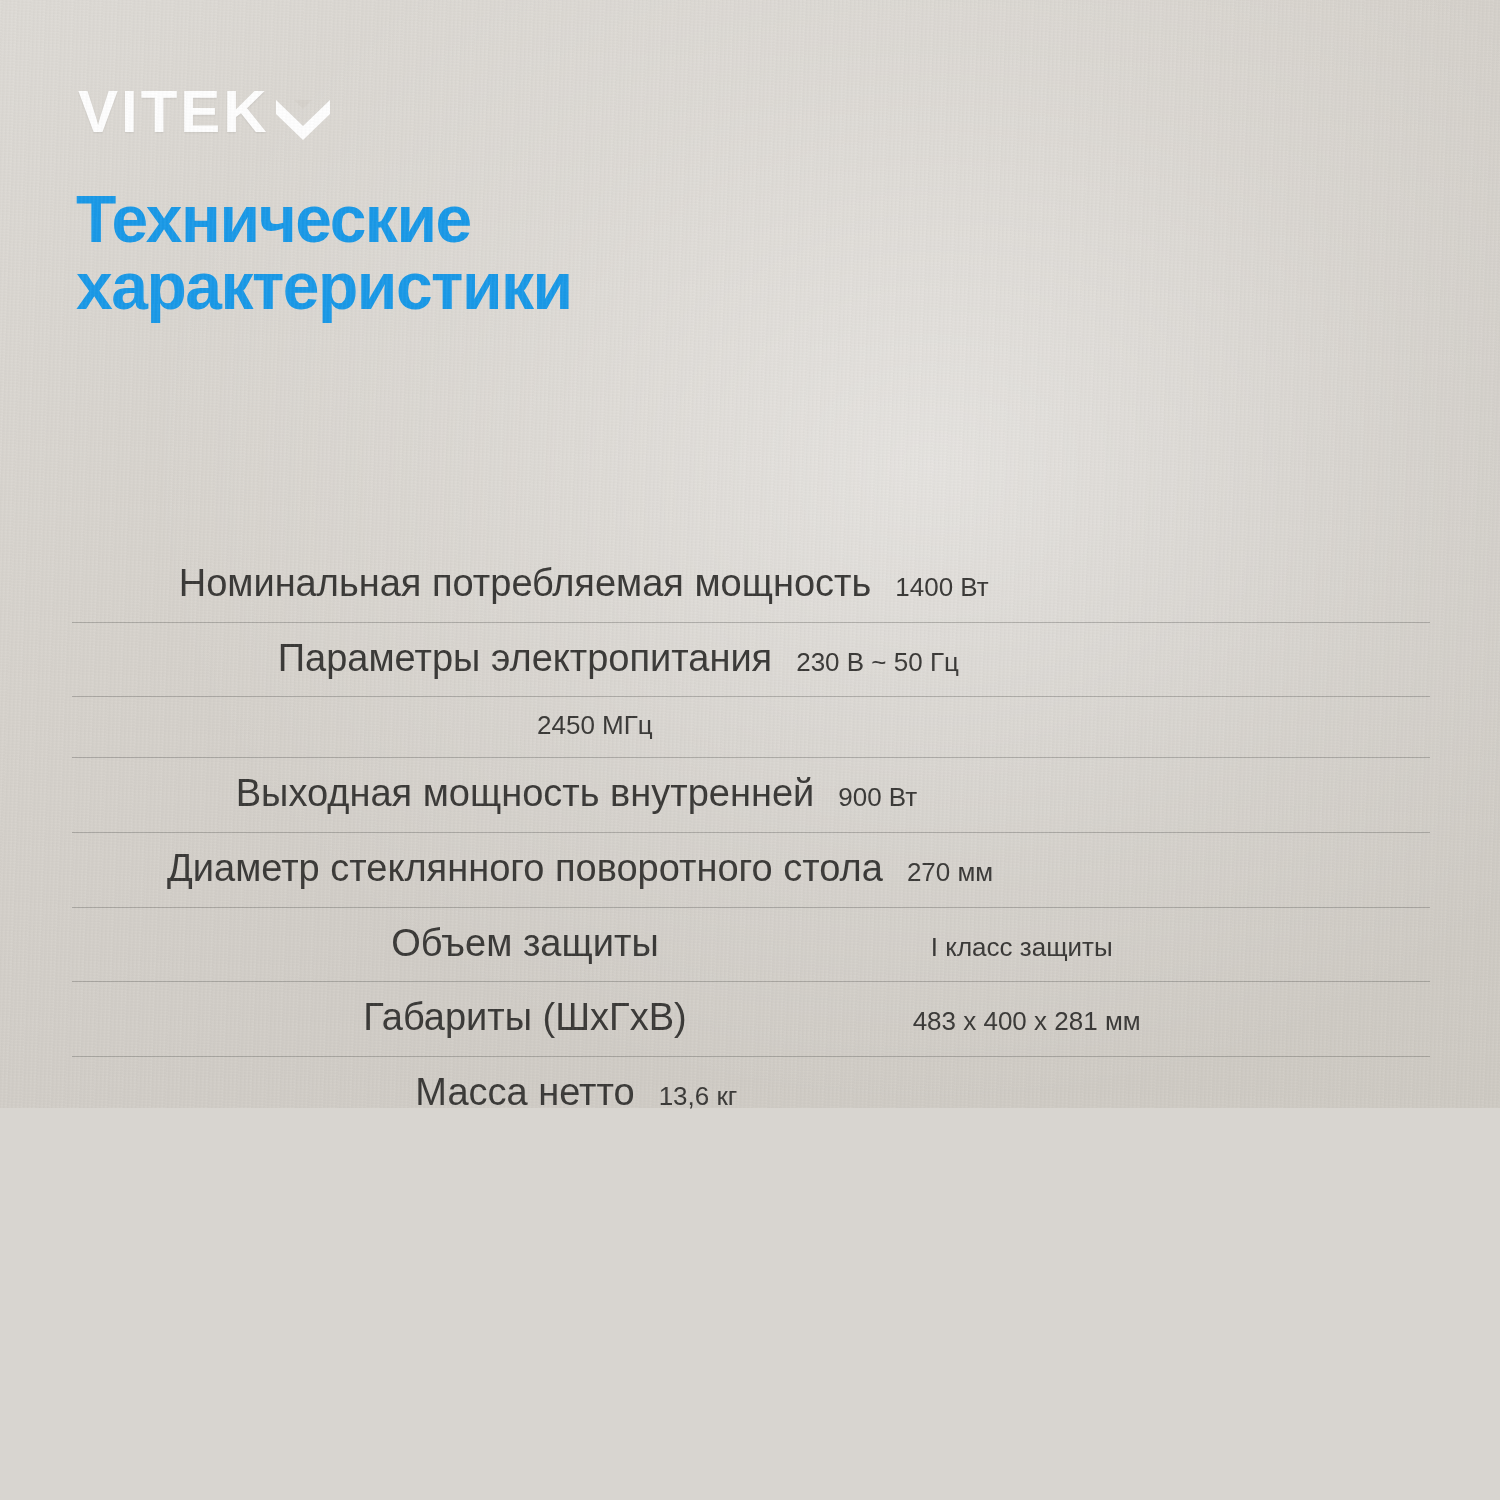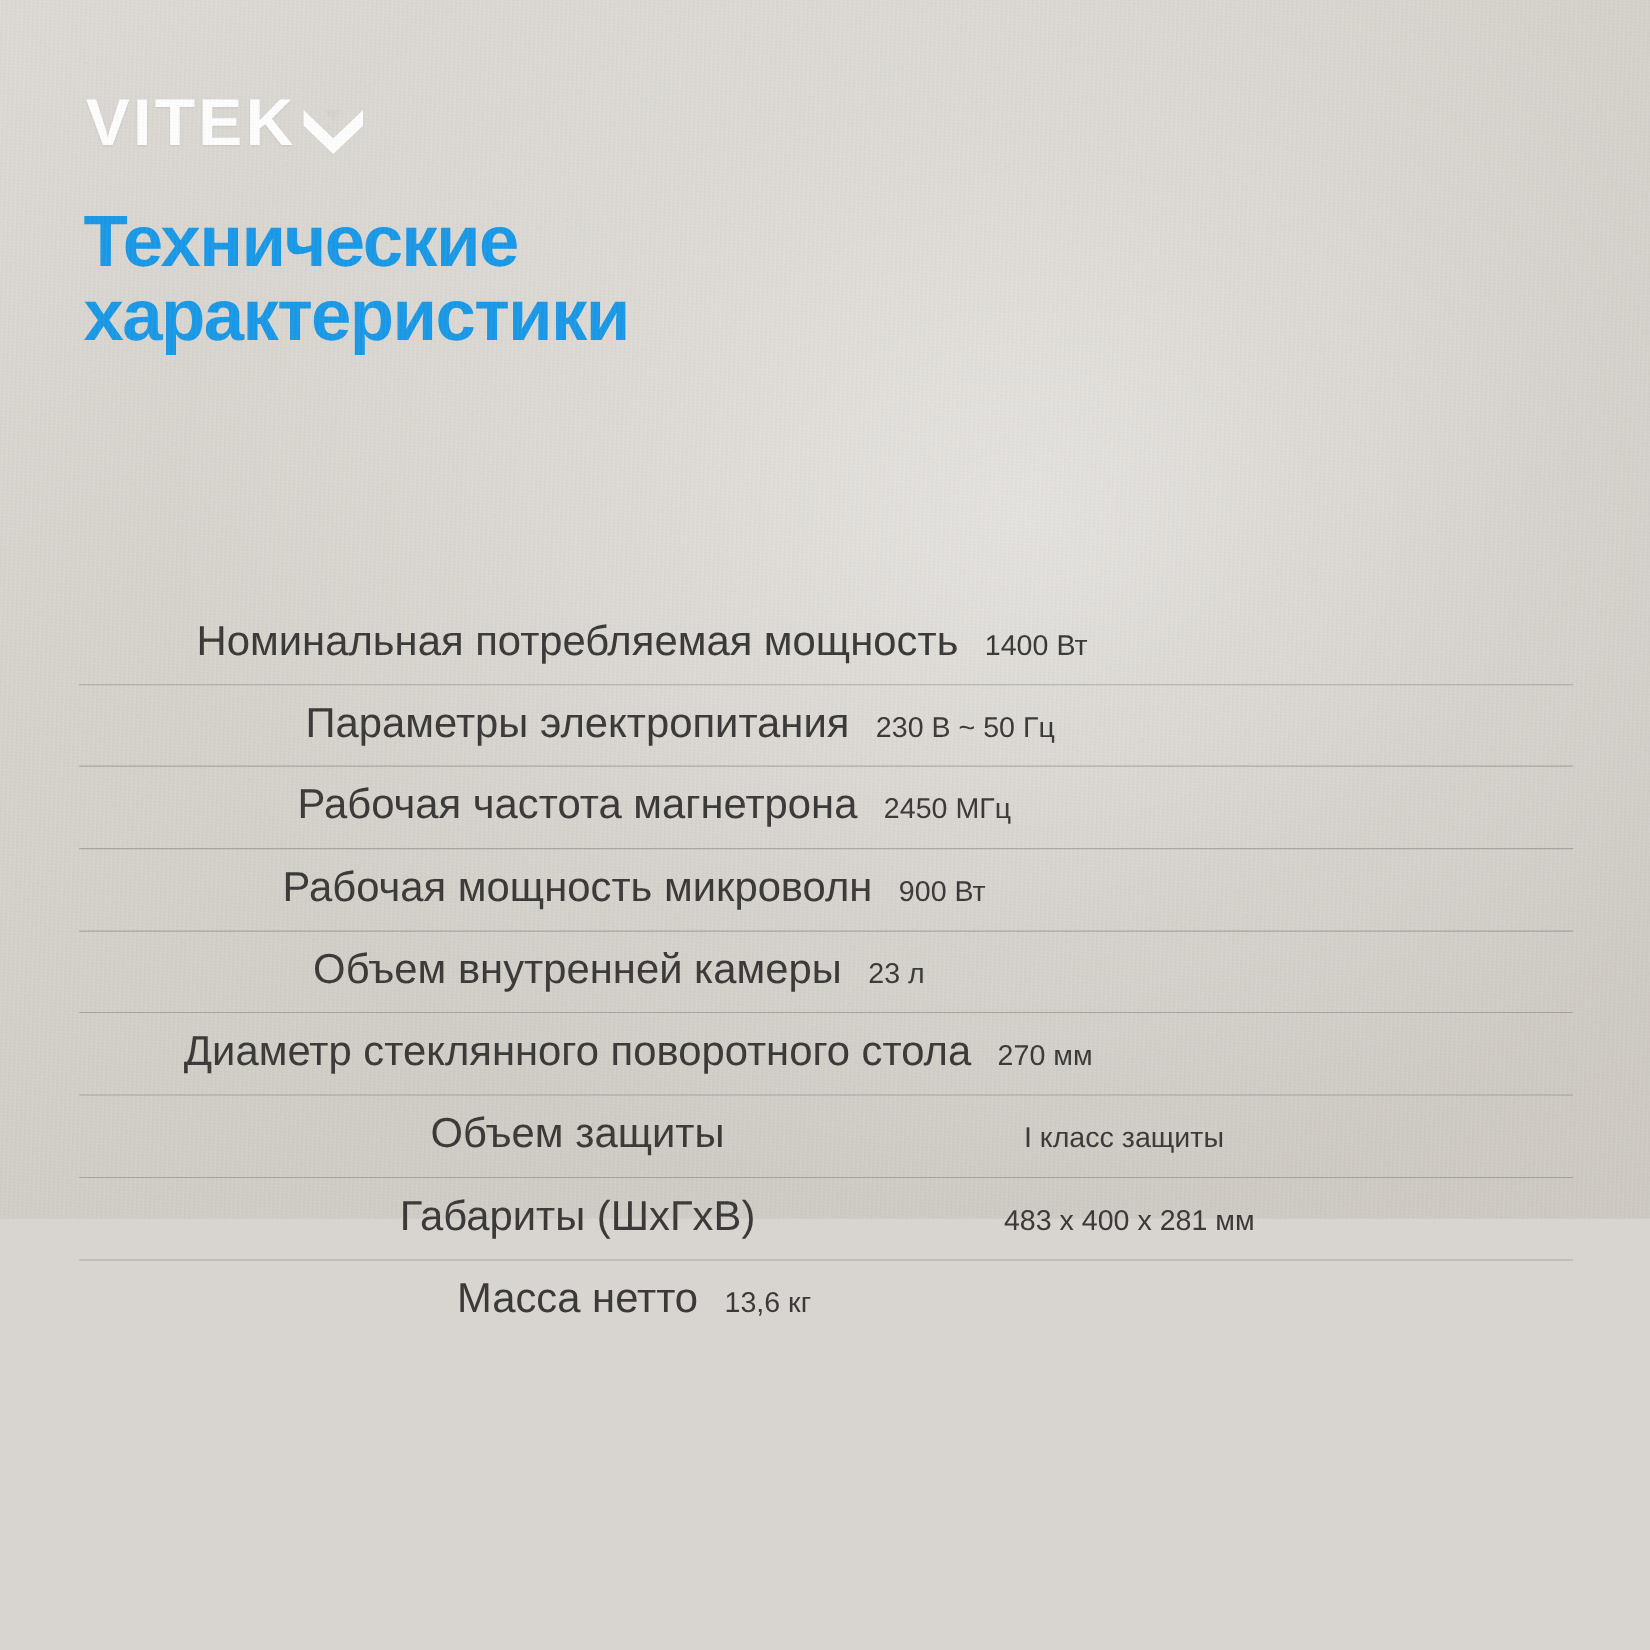--- a/index.html
+++ b/index.html
@@ -126,33 +126,28 @@
       <div class="spec-label">Номинальная потребляемая мощность</div>
       <div class="spec-value">1400 Вт</div>
     </div>
 
     <div class="spec-row">
       <div class="spec-label">Параметры электропитания</div>
       <div class="spec-value">230 В ~ 50 Гц</div>
     </div>
 
     <div class="spec-row">
-      <div class="spec-label">Рабочая частота магнетрона</div>
       <div class="spec-value">2450 МГц</div>
     </div>
 
     <div class="spec-row">
-      <div class="spec-label">Рабочая мощность микроволн</div>
+      <div class="spec-label">Выходная мощность внутренней</div>
       <div class="spec-value">900 Вт</div>
     </div>
 
-    <div class="spec-row">
-      <div class="spec-label">Объем внутренней камеры</div>
-      <div class="spec-value">23 л</div>
-    </div>
 
     <div class="spec-row">
       <div class="spec-label">Диаметр стеклянного поворотного стола</div>
       <div class="spec-value">270 мм</div>
     </div>
 
     <div class="spec-row align-right">
       <div class="spec-label">Объем защиты</div>
       <div class="spec-value">I класс защиты</div>
     </div>

